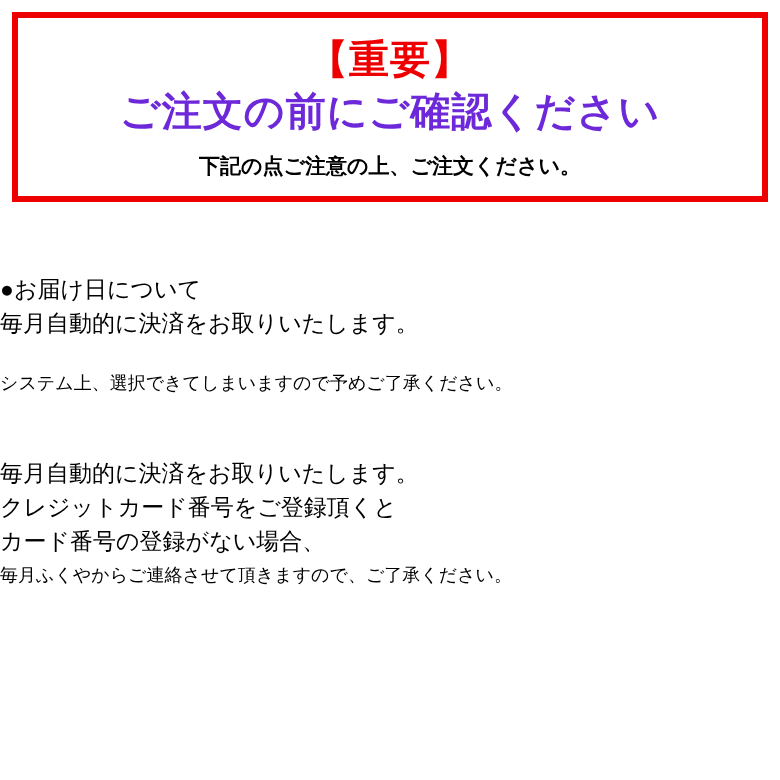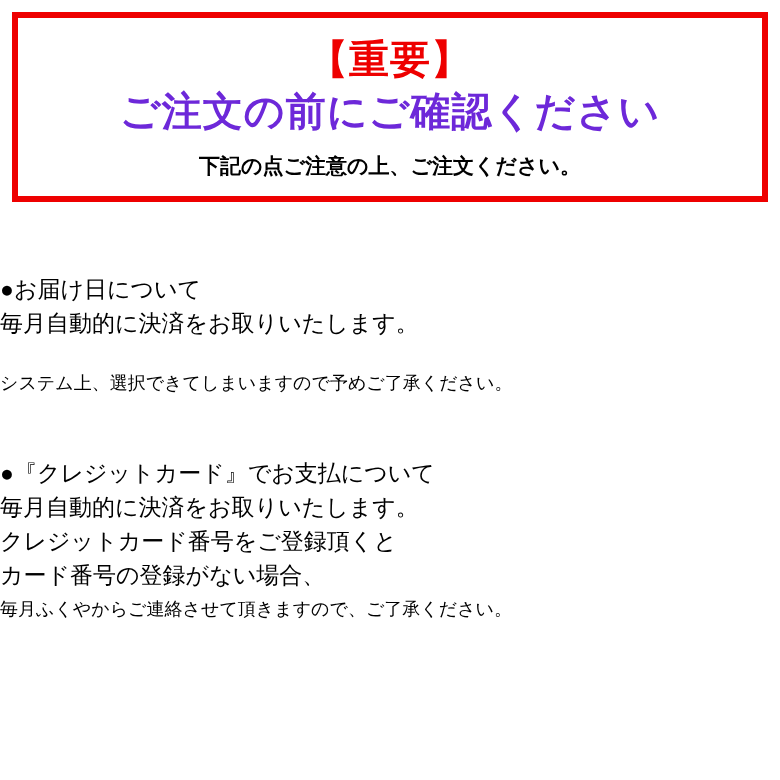--- a/index.html
+++ b/index.html
@@ -107,21 +107,20 @@
     <div class="section">
       <div class="line wide">システム上、選択できてしまいますので予めご了承ください。</div>
     </div>
 
     <div class="gap-lg"></div>
 
 
     <div class="gap-md"></div>
 
     <div class="section">
-      <div class="line">●『クレジットカード』でお支払について</div>
       <div class="line">毎月自動的に決済をお取りいたします。</div>
       <div class="line">クレジットカード番号をご登録頂くと</div>
       <div class="line">カード番号の登録がない場合、</div>
       <div class="line wide">毎月ふくやからご連絡させて頂きますので、ご了承ください。</div>
     </div>
 
   </div>
 
 </div>
 

